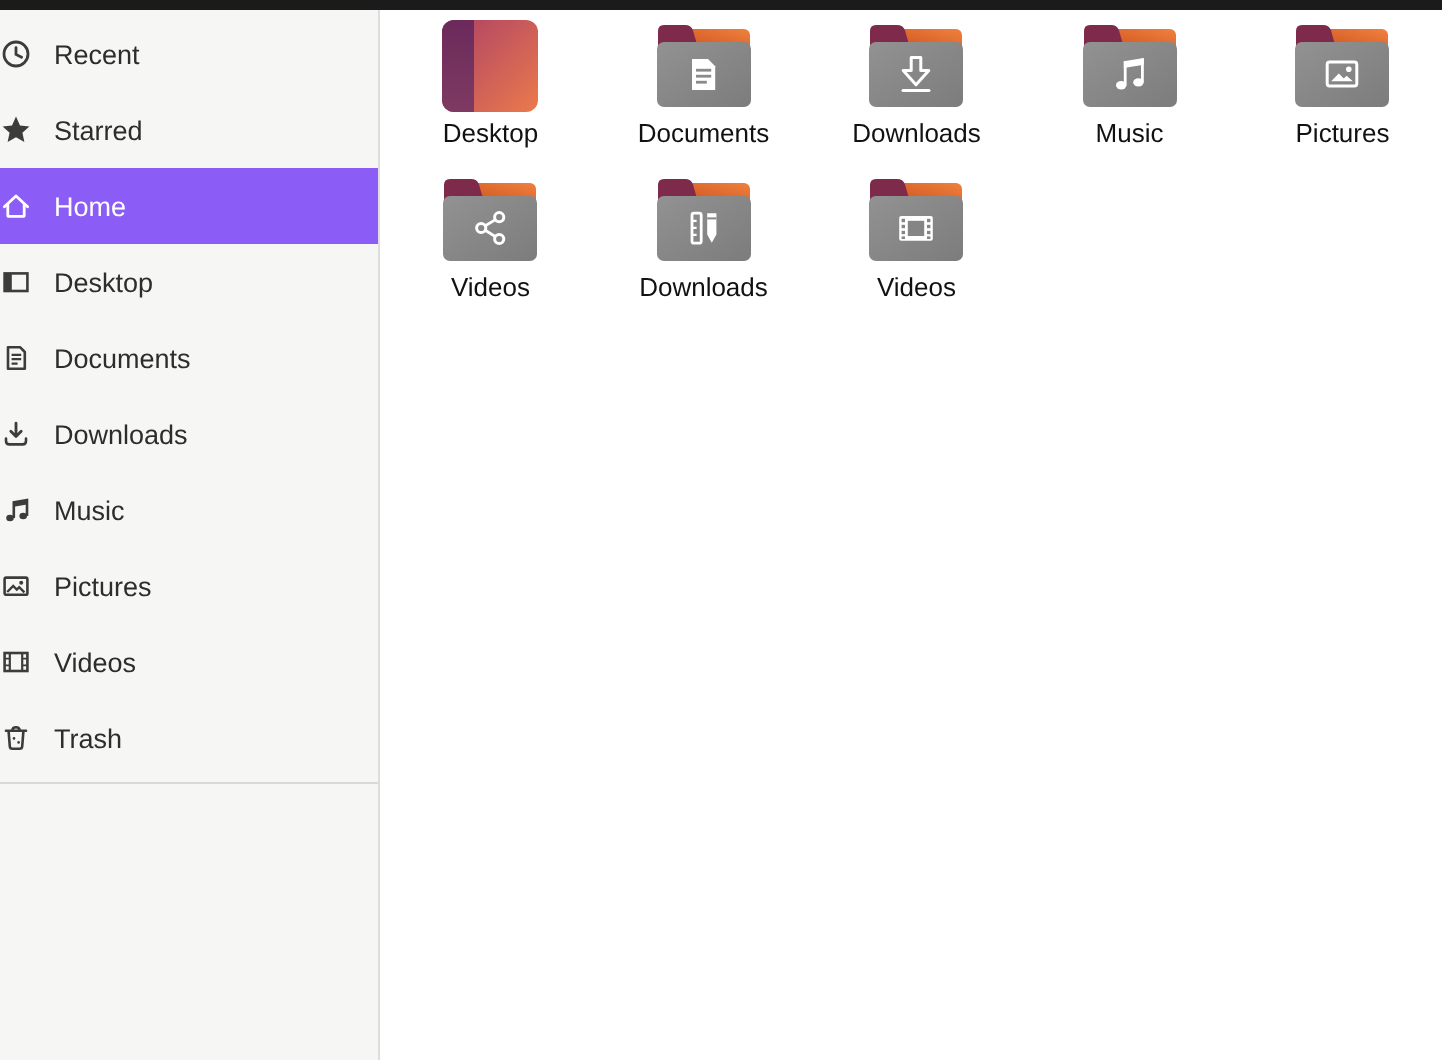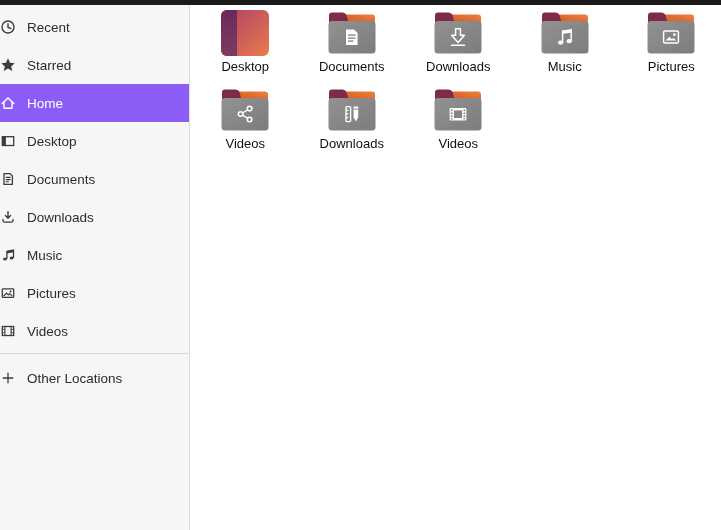--- a/index.html
+++ b/index.html
@@ -167,31 +167,35 @@
         <span class="sicon">
           <svg viewBox="0 0 16 16" width="16" height="16" stroke="currentColor" fill="none">
             <rect x="2.3" y="3.5" width="11.4" height="9" stroke-width="1.3"></rect>
             <path d="M4.9,3.5 V12.5 M11.1,3.5 V12.5" stroke-width="1.1"></path>
             <path d="M2.3,6.3 h2.6 M2.3,9.7 h2.6 M11.1,6.3 h2.6 M11.1,9.7 h2.6" stroke-width="0.9"></path>
           </svg>
         </span>
         <span>Videos</span>
       </div>
 
+      <div class="side-item">
+        <span class="sicon">
+          <svg viewBox="0 0 16 16" width="16" height="16" stroke="currentColor" fill="none">
+            <path d="M3,4.4 H13" stroke-width="1.3" stroke-linecap="round"></path>
+            <path d="M6.2,4.2 q0,-1.6 1.8,-1.6 1.8,0 1.8,1.6" stroke-width="1.3"></path>
+            <path d="M4.3,4.6 l0.6,7.6 q0.1,1.2 1.3,1.2 h3.6 q1.2,0 1.3,-1.2 l0.6,-7.6" stroke-width="1.3"></path>
+            <circle cx="7" cy="8.2" r="0.65" fill="currentColor" stroke="none"></circle>
+            <circle cx="9.3" cy="10.2" r="0.65" fill="currentColor" stroke="none"></circle>
+          </svg>
+        </span>
+        <span>Trash</span>
+      </div>
 
       <div class="side-sep"></div>
 
-      <div class="side-item">
-        <span class="sicon">
-          <svg viewBox="0 0 16 16" width="16" height="16" stroke="currentColor" fill="none">
-            <path d="M8,3.2 V12.8 M3.2,8 H12.8" stroke-width="1.3" stroke-linecap="round"></path>
-          </svg>
-        </span>
-        <span>Other Locations</span>
-      </div>
 
     </aside>
 
     <main class="main">
       <div class="file-grid">
 
         <div class="file-item">
           <div class="icon-box">
             <div class="desktop-ic">
                 <div class="strip"></div>

